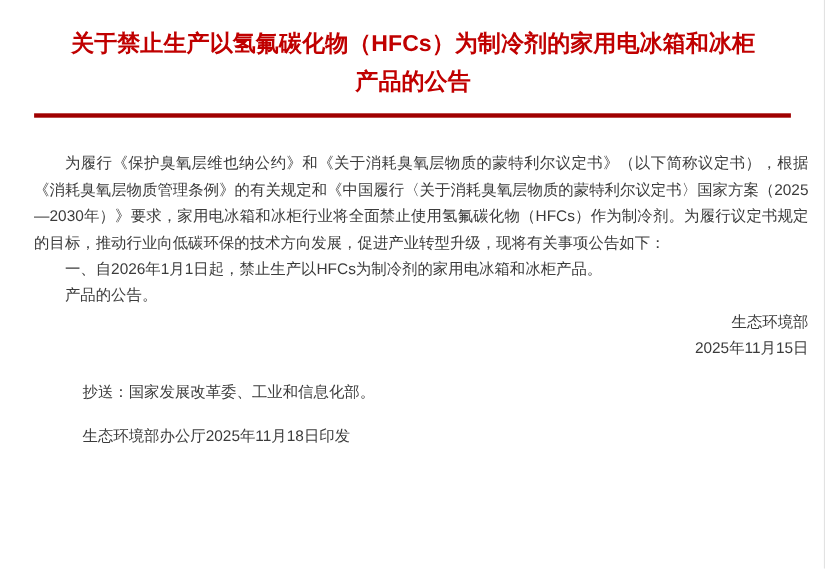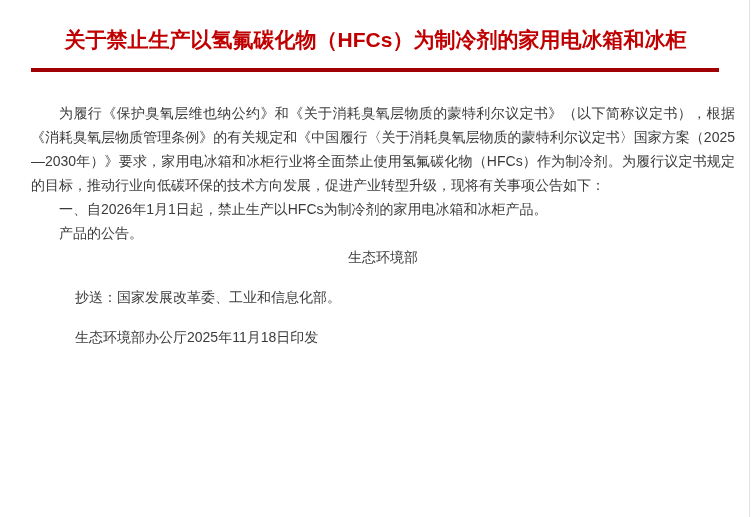--- a/index.html
+++ b/index.html
@@ -49,49 +49,51 @@
     padding-top:29px;
     font-size:14px;
     line-height:24px;
     text-align:justify;
   }
   .doc-body p{
     margin:0;
     text-indent:2em;
   }
   .doc-body p.sig{
-    text-align:center;
+    text-align:right;
     text-indent:0;
   }
   .doc-footer{
     margin:0 32px 0 31px;
     font-size:14px;
     line-height:24px;
   }
   .doc-footer p{
     margin:16px;
     text-indent:2em;
   }
 </style>
 </head>
 <body>
 
 <div class="page">
 
   <h1 class="title-block">
     <span class="title-line">关于禁止生产以氢氟碳化物（HFCs）为制冷剂的家用电冰箱和冰柜</span>
+    <span class="title-line">产品的公告</span>
   </h1>
 
   <div class="title-rule"></div>
 
   <div class="doc-body">
     <p>为履行《保护臭氧层维也纳公约》和《关于消耗臭氧层物质的蒙特利尔议定书》（以下简称议定书），根据《消耗臭氧层物质管理条例》的有关规定和《中国履行〈关于消耗臭氧层物质的蒙特利尔议定书〉国家方案（2025—2030年）》要求，家用电冰箱和冰柜行业将全面禁止使用氢氟碳化物（HFCs）作为制冷剂。为履行议定书规定的目标，推动行业向低碳环保的技术方向发展，促进产业转型升级，现将有关事项公告如下：</p>
     <p>一、自2026年1月1日起，禁止生产以HFCs为制冷剂的家用电冰箱和冰柜产品。</p>
     <p>产品的公告。</p>
     <p class="sig">生态环境部</p>
+    <p class="sig">2025年11月15日</p>
   </div>
 
   <div class="doc-footer">
     <p>抄送：国家发展改革委、工业和信息化部。</p>
     <p>生态环境部办公厅2025年11月18日印发</p>
   </div>
 
   <div class="page-right-border"></div>
 
 </div>

